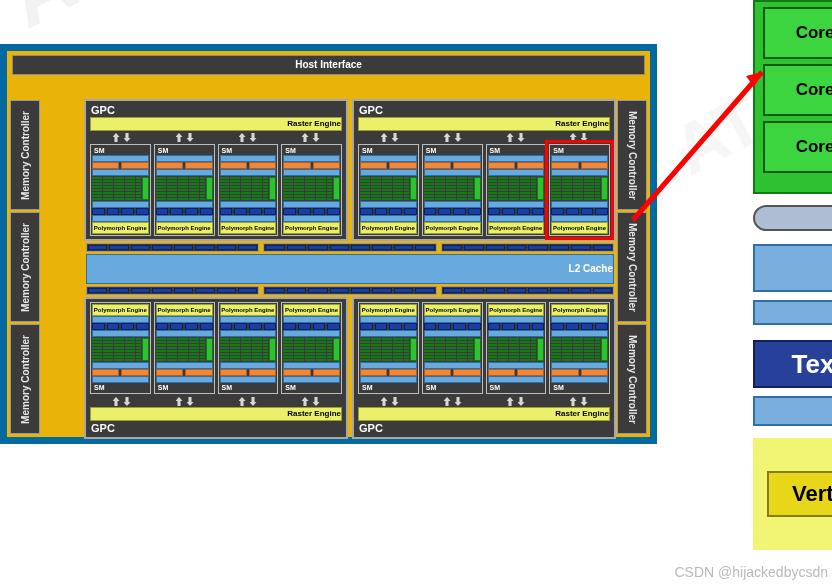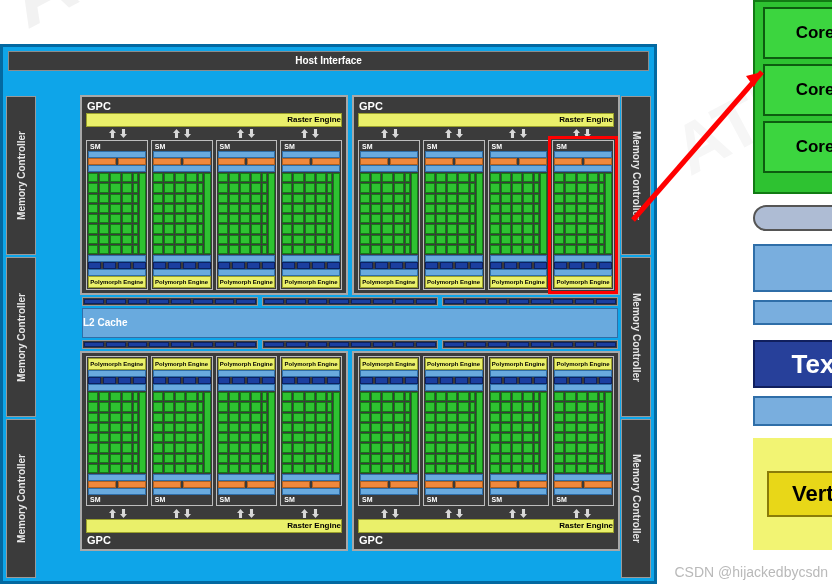--- a/index.html
+++ b/index.html
@@ -19,23 +19,23 @@
   }
   #bg-watermark2{
     position:absolute;left:660px;top:120px;
     font-size:70px;font-weight:bold;color:#f6f6f6;
     transform:rotate(-28deg);transform-origin:left top;
     white-space:nowrap;user-select:none;pointer-events:none;
   }
 
   
   #gpu-chip{
-    position:absolute;left:0px;top:44px;width:657px;height:540px;
-    background:#0ea5e9;
-    border:3px solid #0369a1;
+    position:absolute;left:0px;top:44px;width:657px;height:400px;
+    background:#eab308;
+    border:7px solid #0369a1;
     box-sizing:border-box;
     padding:2px;
   }
   .dark-bar{
     background:#3b3b3b;border:1px solid #8c8c8c;
     color:#ffffff;font-weight:bold;text-align:center;
     font-size:10px;line-height:18px;height:18px;
   }
   #host-interface{margin:2px 3px 0 3px;}
   #gigathread{
@@ -146,21 +146,21 @@
   .l2-blocks{display:flex;flex-direction:row;gap:4px;height:9px;}
   .l2-group{
     flex:1;background:#3b3b3b;border:1px solid #9a9a9a;
     display:flex;flex-direction:row;gap:2px;padding:1px;
     box-sizing:border-box;
   }
   .l2-blk{flex:1;background:#1b3fa0;border:1px solid #0c2160;}
   #l2-cache{
     background:#69aade;border:1px solid #2f6ea8;
     color:#ffffff;font-weight:bold;font-size:10px;
-    text-align:left;height:28px;line-height:28px;
+    text-align:right;height:28px;line-height:28px;
   }
 
   
   #detail-panel{
     position:absolute;left:753px;top:0px;width:120px;height:560px;
   }
   .dcore-container{
     position:absolute;left:0;top:0;width:120px;height:194px;
     background:#2ec231;border:2px solid #127a14;box-sizing:border-box;
     padding:5px 0 5px 8px;

